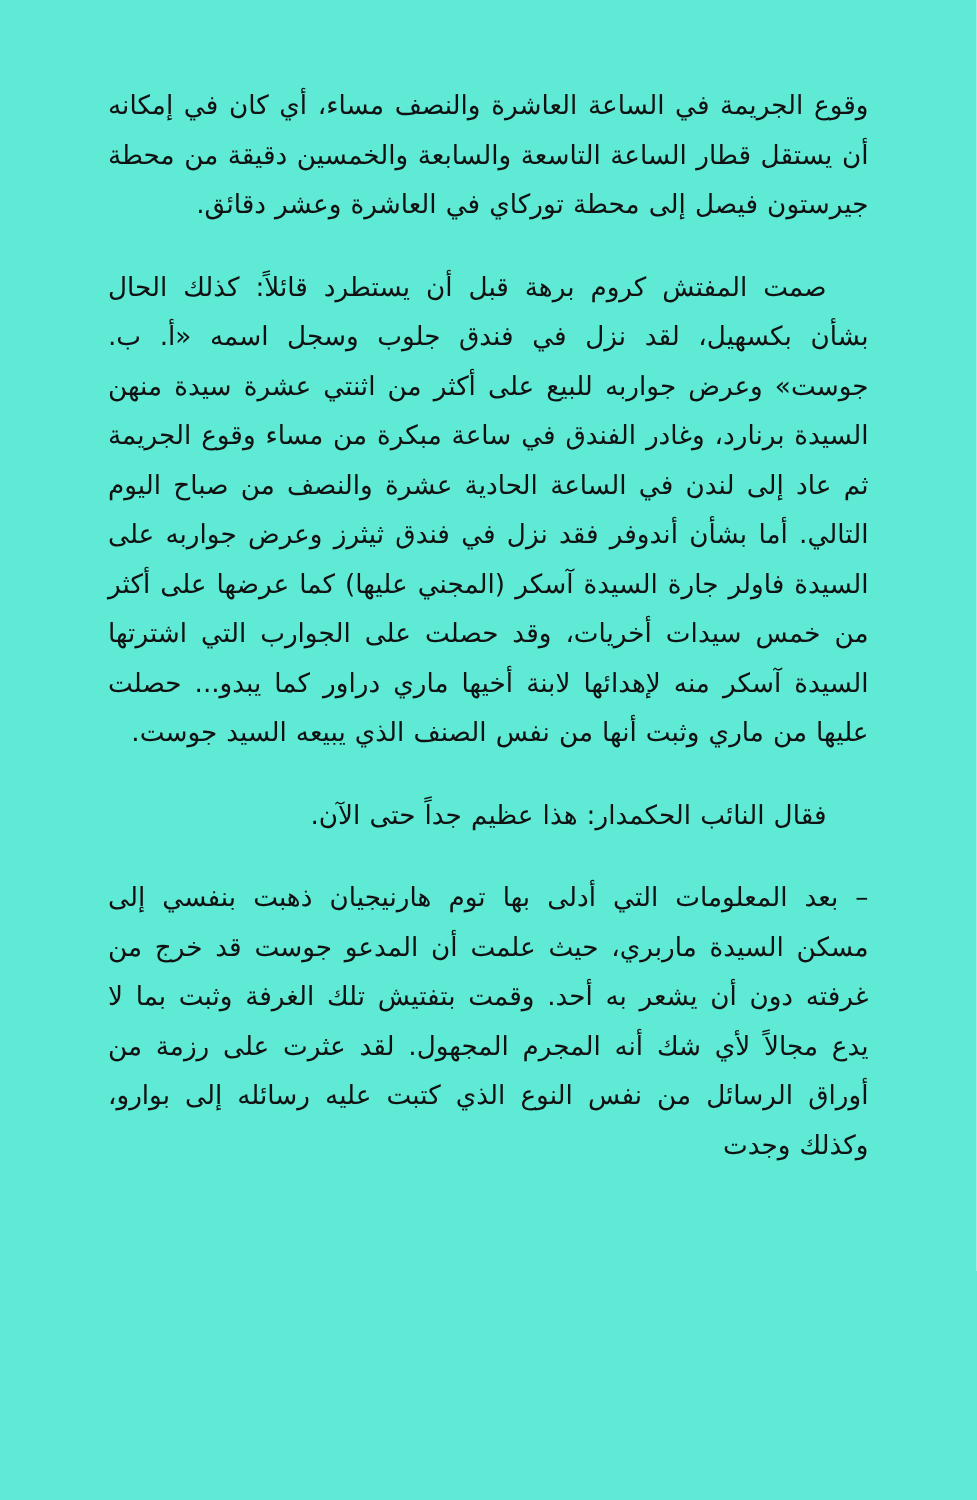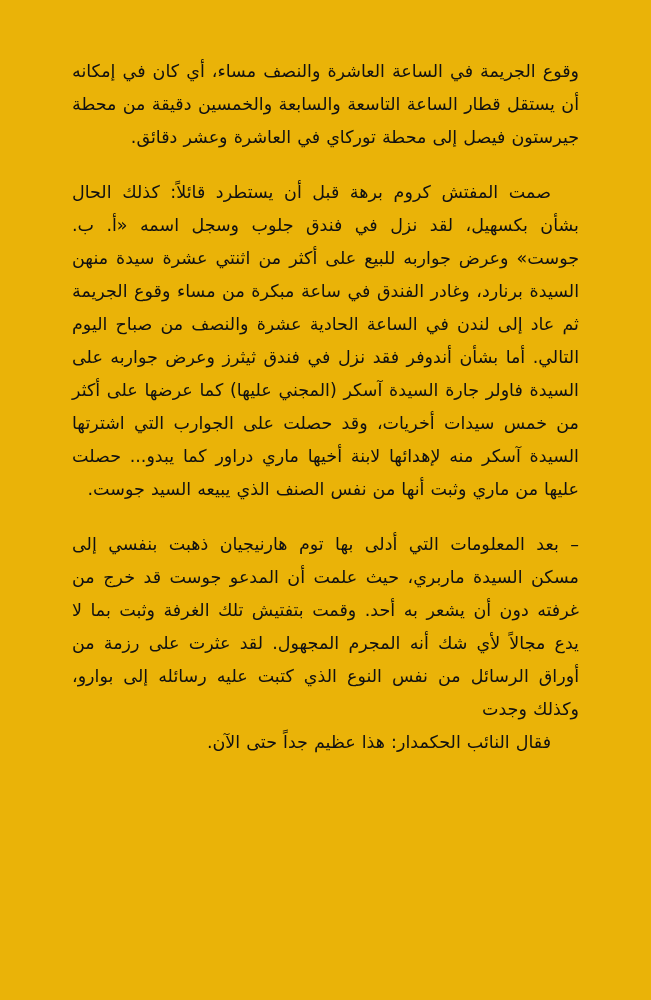--- a/index.html
+++ b/index.html
@@ -12,21 +12,21 @@
     height: 1000px;
     font-family: "DejaVu Sans", sans-serif;
     color: #000000;
     overflow: hidden;
   }
   .page {
     box-sizing: border-box;
     width: 651px;
     height: 1000px;
     padding: 55px 72px 20px 72px;
-    background: #eab308;
+    background: #5eead4;
   }
   .para {
     margin: 0 0 22px 0;
     font-size: 17.5px;
     line-height: 33px;
     text-align: justify;
     text-justify: inter-word;
     direction: rtl;
     color: #111111;
     font-weight: 400;
@@ -42,15 +42,15 @@
     letter-spacing: 0px;
     word-spacing: 0.5px;
   }
 </style>
 </head>
 <body>
 
 <div class="page">
   <p class="para">وقوع الجريمة في الساعة العاشرة والنصف مساء، أي كان في إمكانه أن يستقل قطار الساعة التاسعة والسابعة والخمسين دقيقة من محطة جيرستون فيصل إلى محطة توركاي في العاشرة وعشر دقائق.</p>
   <p class="para indent">صمت المفتش كروم برهة قبل أن يستطرد قائلاً: كذلك الحال بشأن بكسهيل، لقد نزل في فندق جلوب وسجل اسمه «أ. ب. جوست» وعرض جواربه للبيع على أكثر من اثنتي عشرة سيدة منهن السيدة برنارد، وغادر الفندق في ساعة مبكرة من مساء وقوع الجريمة ثم عاد إلى لندن في الساعة الحادية عشرة والنصف من صباح اليوم التالي. أما بشأن أندوفر فقد نزل في فندق ثيثرز وعرض جواربه على السيدة فاولر جارة السيدة آسكر (المجني عليها) كما عرضها على أكثر من خمس سيدات أخريات، وقد حصلت على الجوارب التي اشترتها السيدة آسكر منه لإهدائها لابنة أخيها ماري دراور كما يبدو... حصلت عليها من ماري وثبت أنها من نفس الصنف الذي يبيعه السيد جوست.</p>
+  <p class="para indent">فقال النائب الحكمدار: هذا عظيم جداً حتى الآن.</p>
   <p class="para last">– بعد المعلومات التي أدلى بها توم هارنيجيان ذهبت بنفسي إلى مسكن السيدة ماربري، حيث علمت أن المدعو جوست قد خرج من غرفته دون أن يشعر به أحد. وقمت بتفتيش تلك الغرفة وثبت بما لا يدع مجالاً لأي شك أنه المجرم المجهول. لقد عثرت على رزمة من أوراق الرسائل من نفس النوع الذي كتبت عليه رسائله إلى بوارو، وكذلك وجدت</p>
-  <p class="para indent">فقال النائب الحكمدار: هذا عظيم جداً حتى الآن.</p>
 </div>
 
 </body></html>

